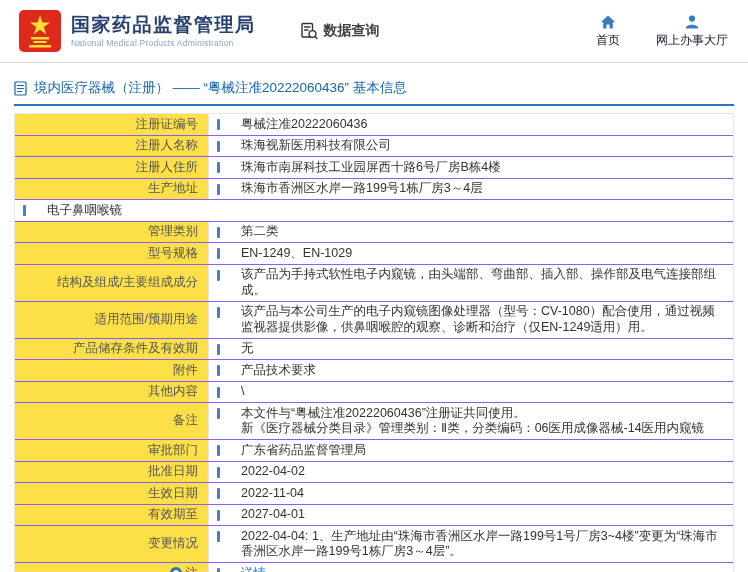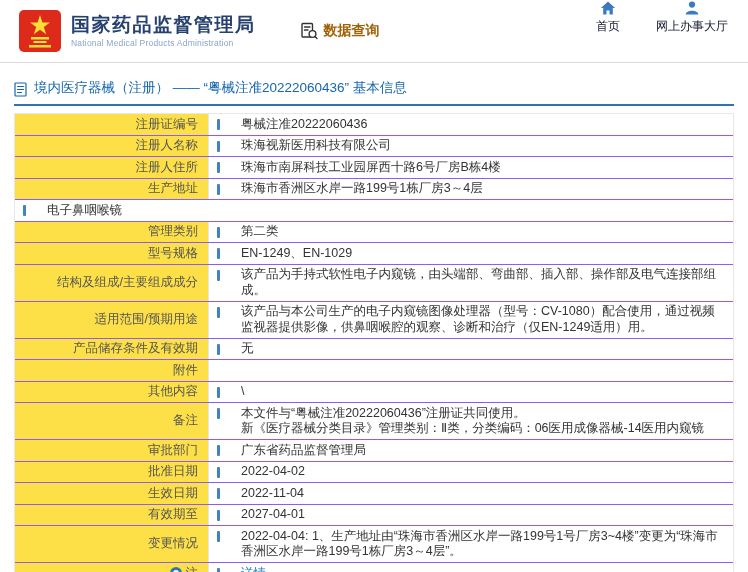--- a/index.html
+++ b/index.html
@@ -4,33 +4,33 @@
 <style>
   html,body{margin:0;padding:0;}
   body{
     width:748px;height:572px;overflow:hidden;background:#fff;
     font-family:"Liberation Sans","DejaVu Sans",sans-serif;
     -webkit-font-smoothing:antialiased;
   }
   .page{width:748px;height:572px;position:relative;}
 
   
-  .site-header{display:flex;height:62px;padding:0 16px 0 18px;box-sizing:border-box;}
+  .site-header{display:flex;align-items:center;height:62px;padding:0 16px 0 18px;box-sizing:border-box;}
   .brand{display:flex;align-items:center;gap:9px;cursor:pointer;}
   .emblem{display:block;line-height:0;}
   .brand-cn{font-size:19px;font-weight:bold;color:#26406f;letter-spacing:1.5px;line-height:22px;}
   .brand-en{font-size:8.5px;color:#8aa6c8;margin-top:2px;letter-spacing:.2px;}
-  .menu-query{display:flex;align-items:center;gap:6px;margin-left:44px;font-size:14px;font-weight:bold;color:#a16207;cursor:pointer;}
+  .menu-query{display:flex;align-items:center;gap:6px;margin-left:44px;font-size:14px;font-weight:bold;color:#404040;cursor:pointer;}
   .top-nav{margin-left:auto;display:flex;gap:36px;padding-right:4px;}
   .nav-item{display:flex;flex-direction:column;align-items:center;gap:2px;font-size:12px;color:#0f172a;text-decoration:none;cursor:pointer;}
   .header-divider{height:1px;background:#d9d9d9;}
 
   
   .title-bar{margin:0 14px;padding:16px 2px 7px 0;border-bottom:2px solid #2e74b5;
-    display:flex;align-items:flex-end;gap:7px;color:#1666ad;font-size:13.5px;}
+    display:flex;align-items:center;gap:7px;color:#1666ad;font-size:13.5px;}
 
   
   .info-table{margin:7px 14px 0;border:1px solid #e7e7e7;}
   .row{display:flex;align-items:stretch;}
   .row + .row{border-top:1px solid #8b5cf6;}
   .label-cell{flex:0 0 173px;width:173px;background:#fde047;border-right:1px solid #e7e7e7;
     padding:2.5px 10px;font-size:12.5px;color:#555;line-height:15.5px;
     display:flex;align-items:center;justify-content:flex-end;gap:4px;text-align:right;}
   .value-cell{flex:1;padding:2.5px 8px;font-size:12.5px;color:#333;line-height:15.5px;
     display:flex;flex-direction:column;justify-content:center;}
@@ -185,20 +185,23 @@
           <span>产品储存条件及有效期</span>
         </div>
         <div class="value-cell">
           <div class="value-line"><span class="marker"></span><span>无</span></div>
         </div>
       </div>
       <div class="row">
         <div class="label-cell">
           <span>附件</span>
         </div>
+        <div class="value-cell">
+          <div class="value-line"><span class="marker"></span><span>产品技术要求</span></div>
+        </div>
       </div>
       <div class="row">
         <div class="label-cell">
           <span>其他内容</span>
         </div>
         <div class="value-cell">
           <div class="value-line"><span class="marker"></span><span>\</span></div>
         </div>
       </div>
       <div class="row">

